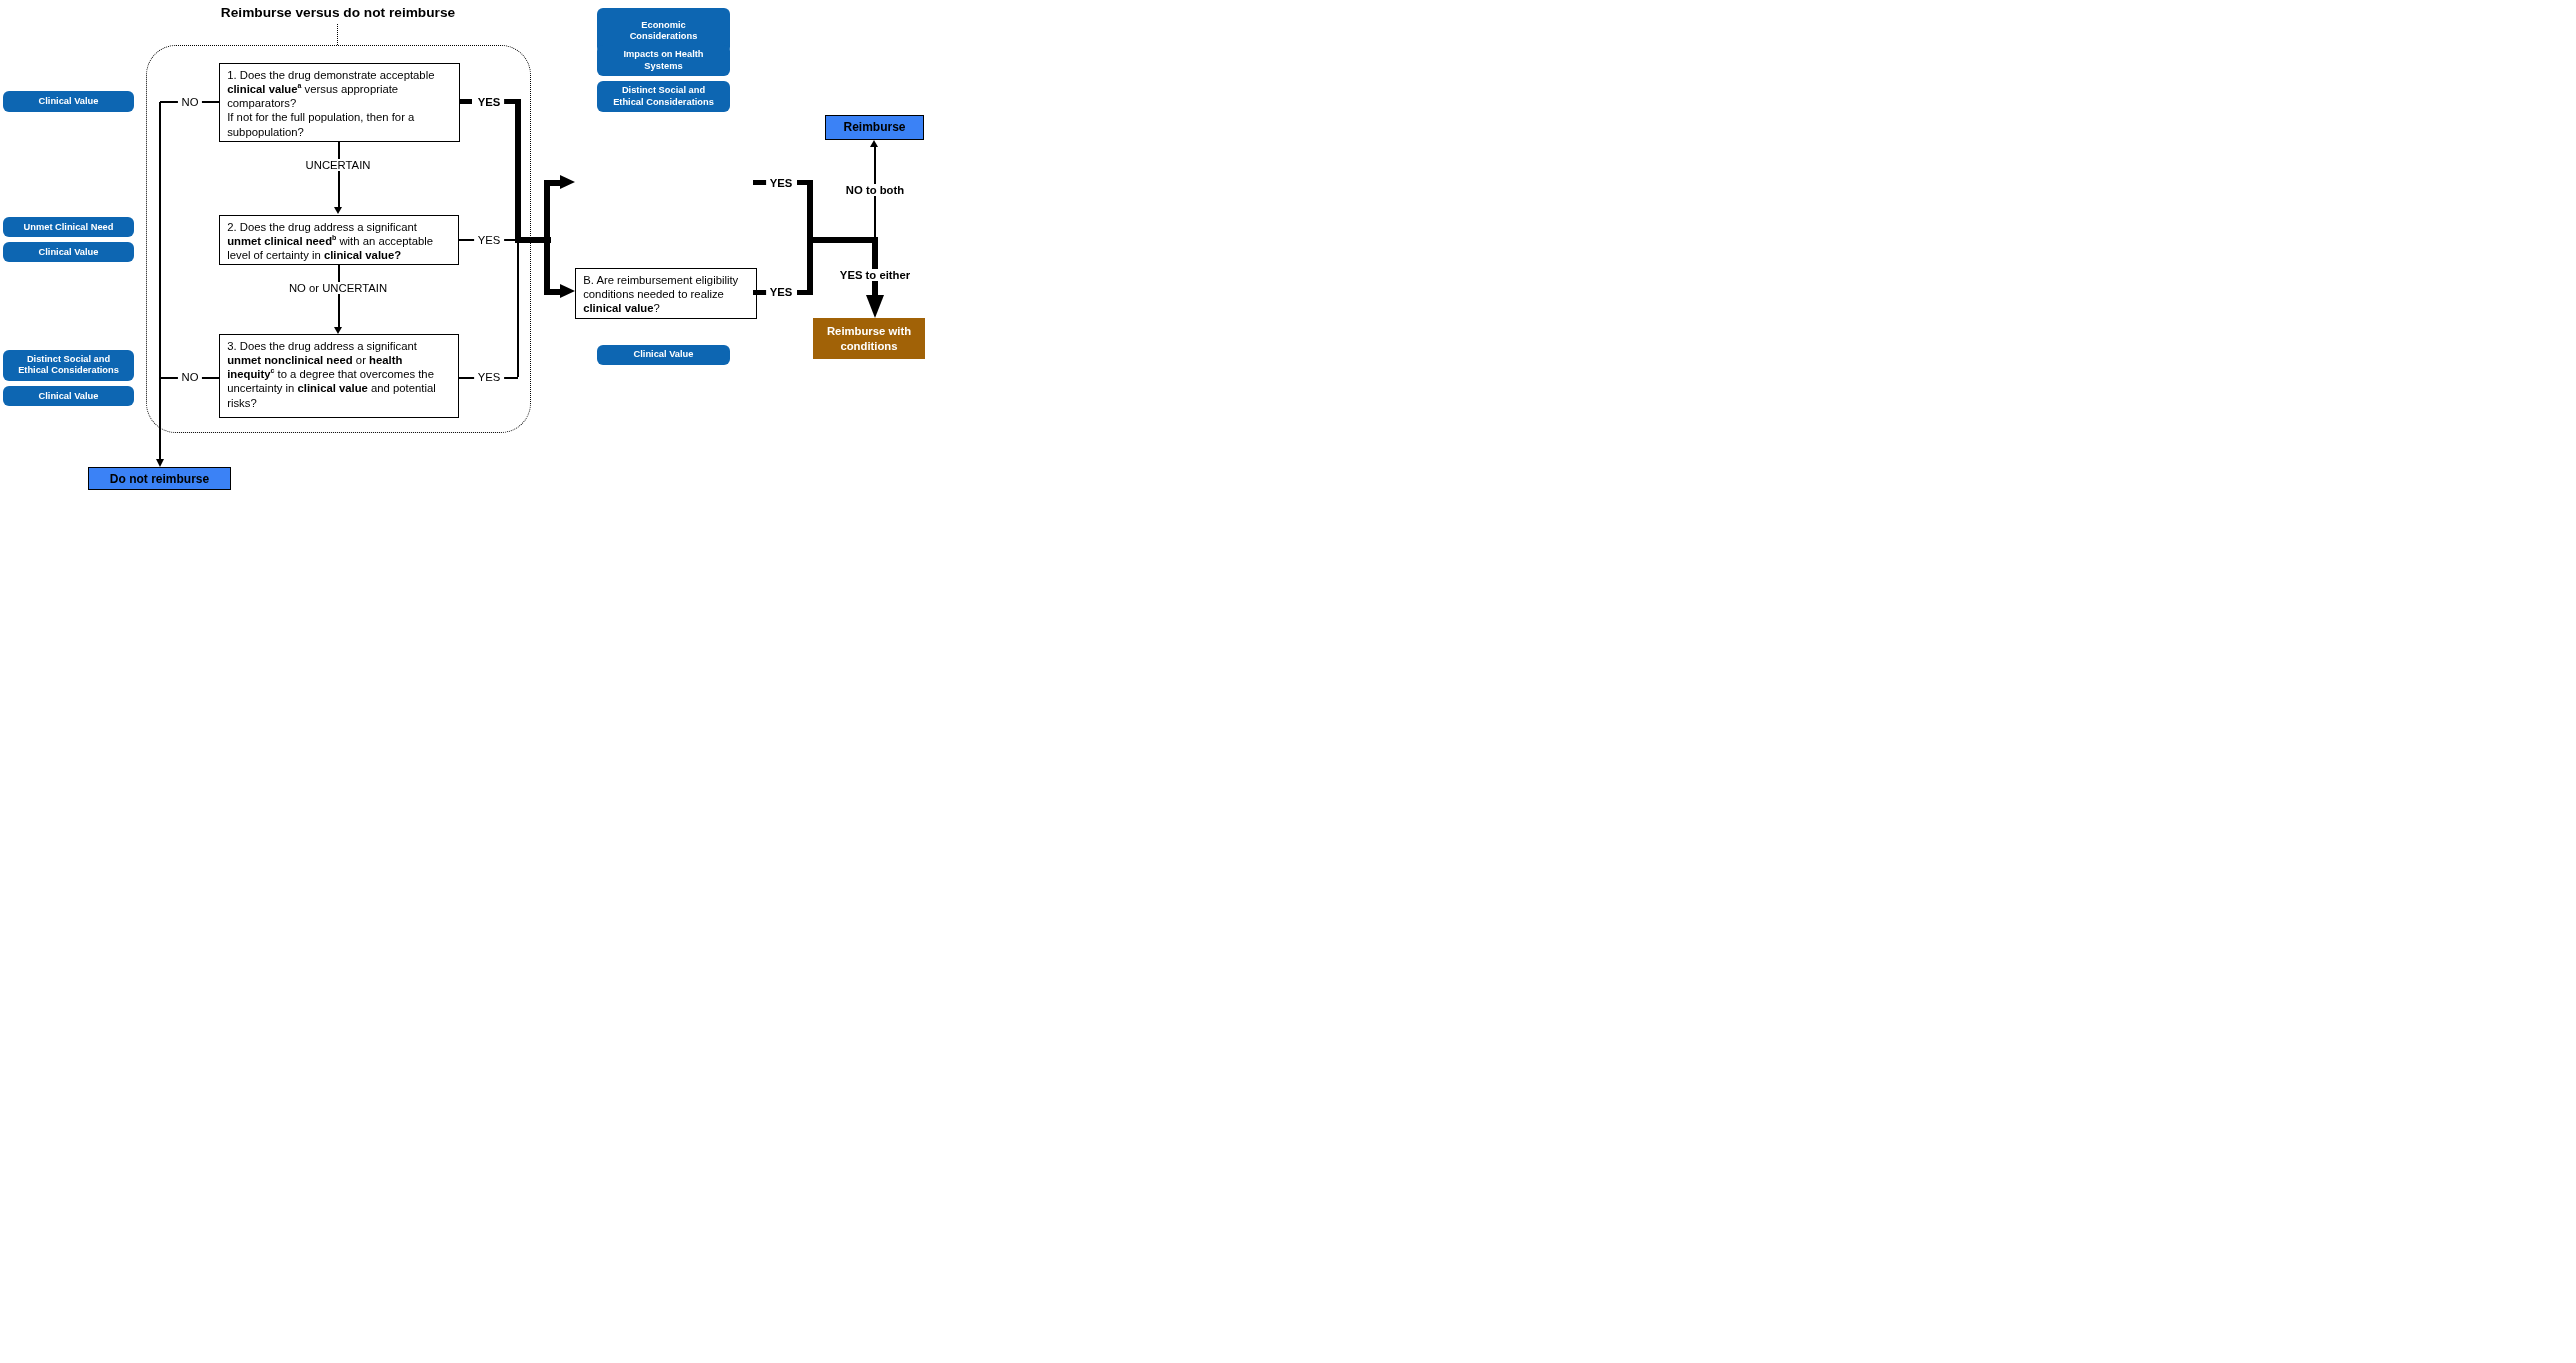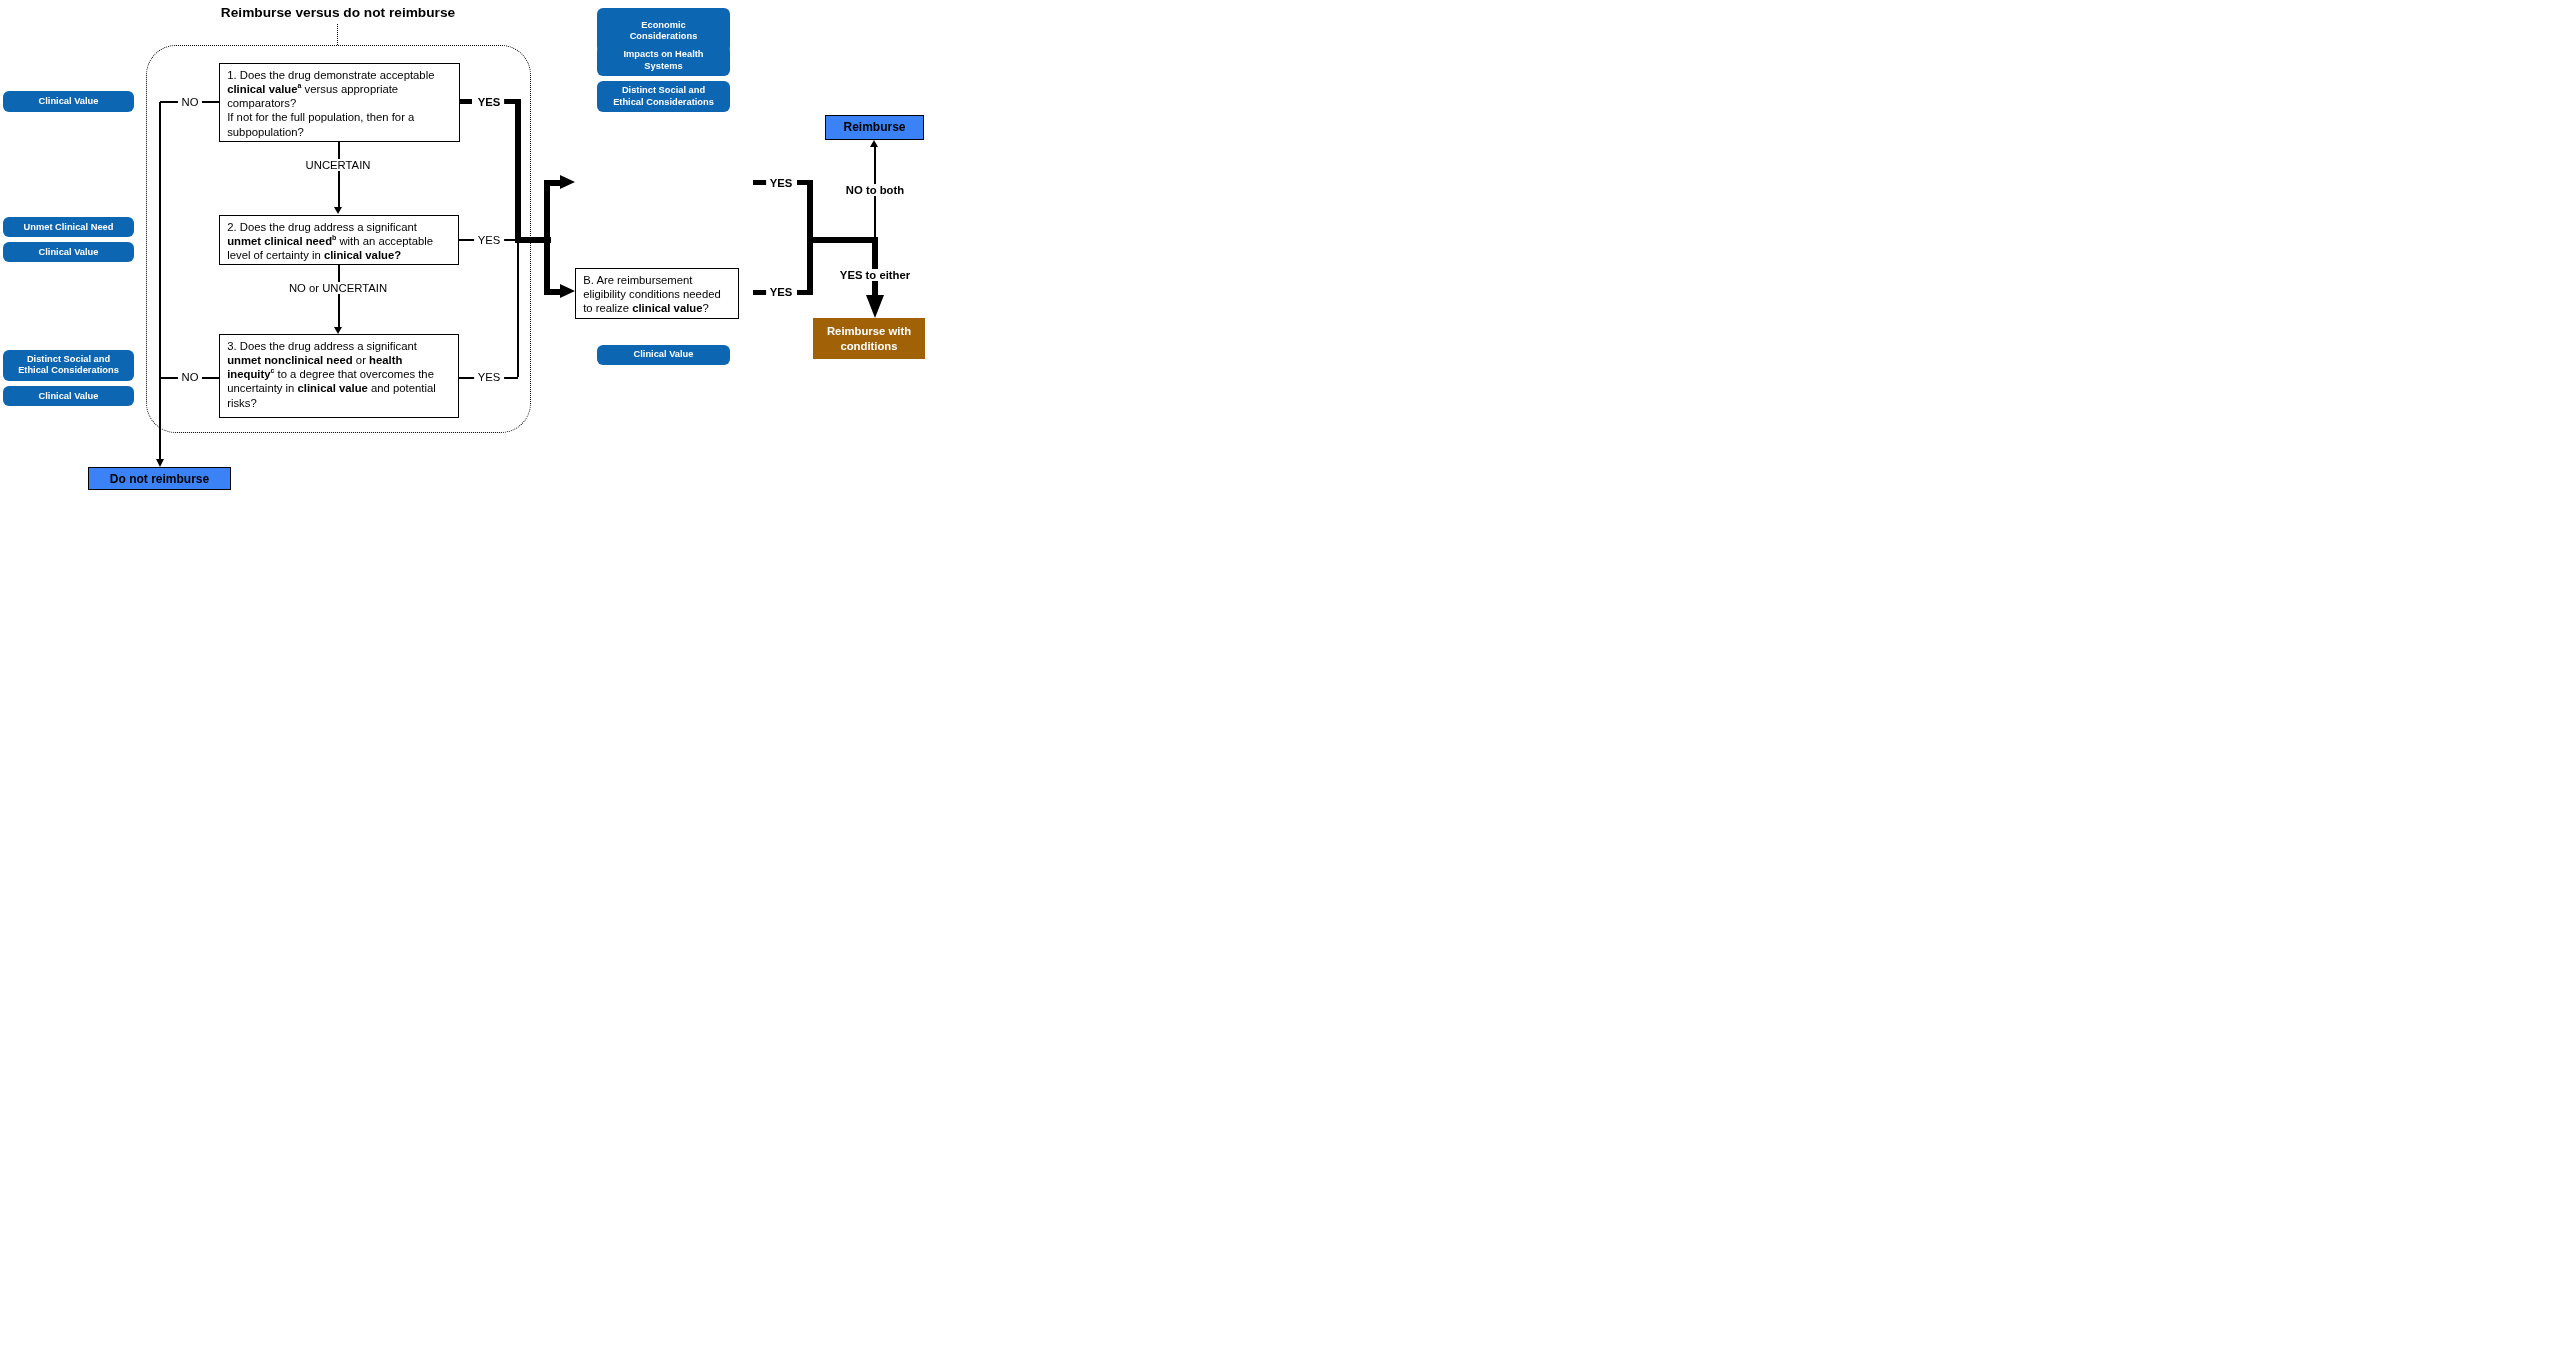--- a/index.html
+++ b/index.html
@@ -65,21 +65,21 @@
 
   <div class="chip" style="left:597px;top:8.4px;width:133px;height:45px;">Economic<br>Considerations</div>
   <div class="chip" style="left:597px;top:45px;width:133px;height:31px;">Impacts on Health<br>Systems</div>
   <div class="chip" style="left:597px;top:81px;width:133px;height:31px;">Distinct Social and<br>Ethical Considerations</div>
   <div class="chip" style="left:597px;top:345px;width:133px;height:20px;">Clinical Value</div>
 
   <div class="qbox" style="left:219px;top:63px;width:241px;height:79px;">1. Does the drug demonstrate acceptable <b>clinical value</b><b><sup>a</sup></b> versus appropriate comparators?<br>If not for the full population, then for a subpopulation?</div>
   <div class="qbox" style="left:219px;top:215px;width:240px;height:50px;">2. Does the drug address a significant <b>unmet clinical need</b><b><sup>b</sup></b> with an acceptable level of certainty in <b>clinical value?</b></div>
   <div class="qbox" style="left:219px;top:334px;width:240px;height:84px;">3. Does the drug address a significant <b>unmet nonclinical need</b> or <b>health inequity</b><b><sup>c</sup></b> to a degree that overcomes the uncertainty in <b>clinical value</b> and potential risks?</div>
 
-  <div class="qbox thin" style="left:575px;top:268px;width:164px;height:51px;">B. Are reimbursement eligibility conditions needed to realize <b>clinical value</b>?</div>
+  <div class="qbox thin" style="left:575px;top:268px;width:182px;height:51px;">B. Are reimbursement eligibility conditions needed to realize <b>clinical value</b>?</div>
 
   <div class="outcome slim" style="left:825px;top:115px;width:99px;height:24.5px;">Reimburse</div>
   <div class="outcome dark" style="left:813px;top:318px;width:112px;height:41px;">Reimburse with<br>conditions</div>
   <div class="outcome" style="left:88px;top:467px;width:143px;height:23px;">Do not reimburse</div>
 
   <div class="lh" style="left:160px;top:101px;width:59px;"></div>
   <div class="lh" style="left:160px;top:377px;width:59px;"></div>
   <div class="lv" style="left:159px;top:102px;height:358px;"></div>
   <div class="arr-down" style="left:156px;top:459px;"></div>
   <div class="lbl" style="left:190px;top:102px;">NO</div>

